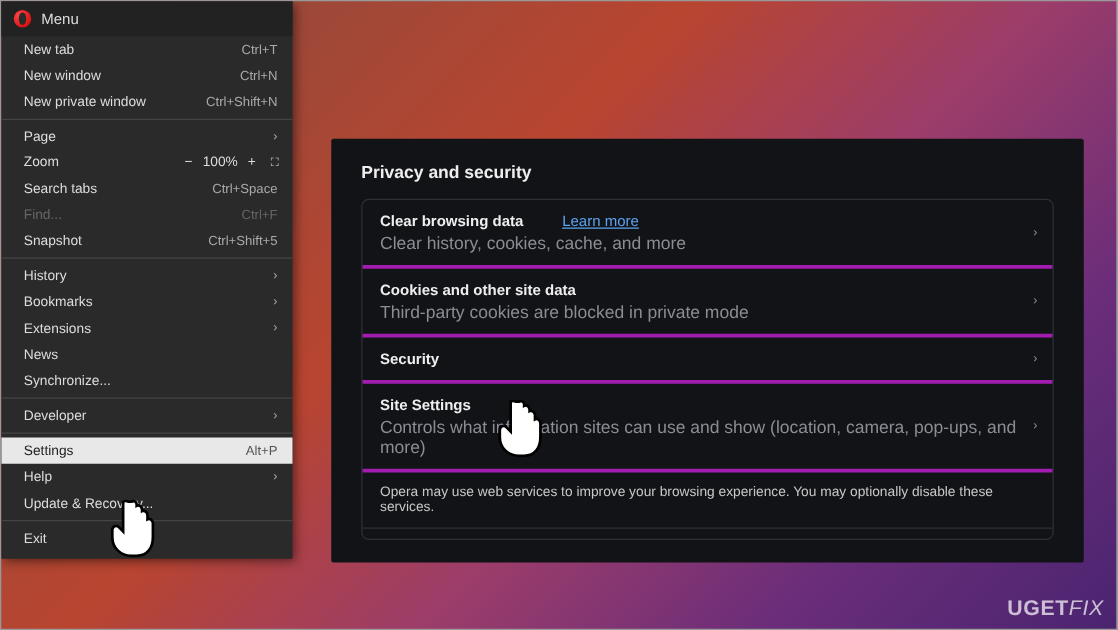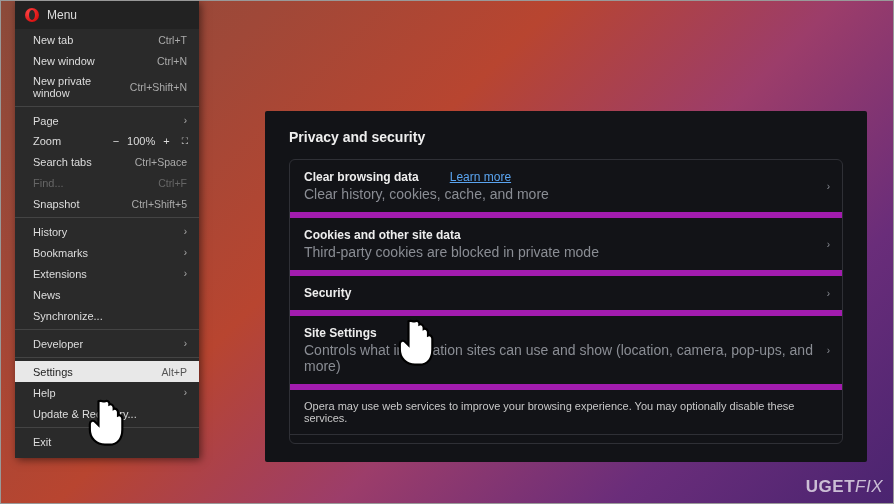--- a/index.html
+++ b/index.html
@@ -10,22 +10,22 @@
   background: linear-gradient(135deg, #8b4a3a 0%, #a04838 20%, #b84530 40%, #9c3d6a 60%, #6a2d7a 80%, #4a2470 100%);
   position: relative;
   overflow: hidden;
   border: 1px solid #999;
 }
 
 
 .opera-menu {
   position: absolute;
   top: 0;
-  left: 14px;
-  width: 184px;
+  left: 0;
+  width: 233px;
   background: #2a2a2a;
   color: #ddd;
   font-size: 11px;
   box-shadow: 2px 2px 8px rgba(0,0,0,0.5);
 }
 .menu-header {
   display: flex;
   align-items: center;
   padding: 7px 10px;
   gap: 8px;
@@ -84,21 +84,21 @@
   font-weight: 600;
   color: #eee;
   margin-bottom: 14px;
 }
 .settings-group {
   border: 1px solid #2f3036;
   border-radius: 6px;
 }
 .set-item {
   padding: 10px 14px;
-  border-bottom: 6px solid #a21caf;
+  border-bottom: 3px solid #a21caf;
   position: relative;
   cursor: pointer;
 }
 .set-item:last-child { border-bottom: none; }
 .set-item .title-row {
   display: flex;
   align-items: center;
   gap: 8px;
   font-size: 12px;
   font-weight: 600;

